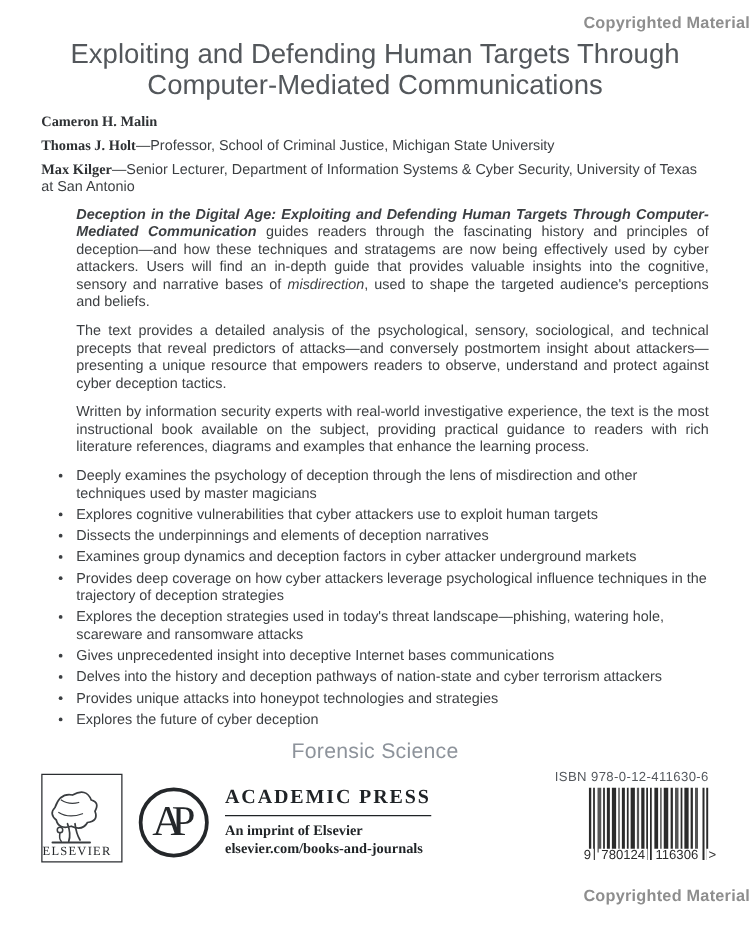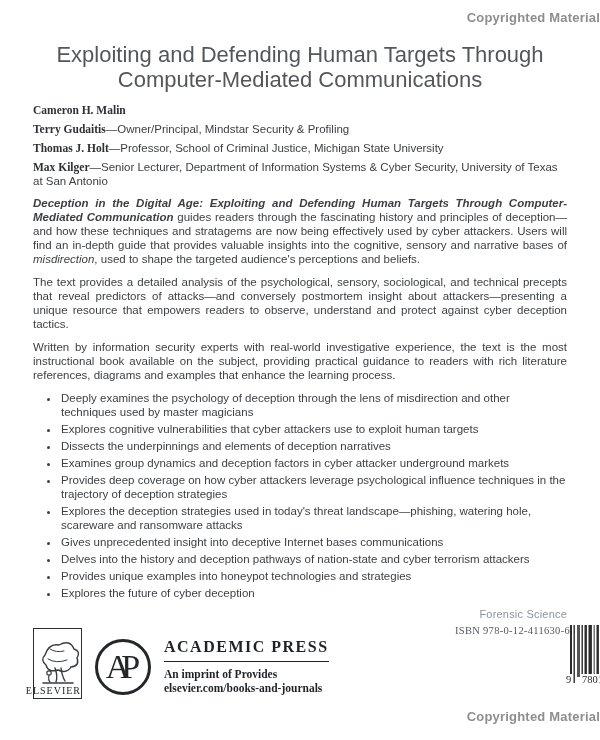--- a/index.html
+++ b/index.html
@@ -16,52 +16,52 @@
   .cover{position:relative;z-index:2;padding:26px 33px 0;}
 
   
   h1.title{
     margin:0;text-align:center;white-space:nowrap;color:#415e6d;
     font-size:39px;line-height:40px;font-weight:normal;
   }
   h1.title .tscale{display:inline-block;transform:scaleX(.82);transform-origin:center;}
   h1.title .tbold{font-weight:bold;}
   .subtitle{
-    text-align:center;color:#53575b;font-size:22px;line-height:25px;margin-top:16px;
+    text-align:center;color:#53575b;font-size:22px;line-height:25px;margin-top:4px;
   }
 
   
   .authors{margin-top:11px;}
   .author-line{font-size:11.5px;line-height:14px;margin-bottom:5px;color:#3c3f42;}
   .author-line b{color:#2e3134;font-family:Liberation Serif, serif;}
 
   
-  .paras{margin-top:8px;}
+  .paras{margin-top:8px;margin-left:28px;}
   .paras p{
     margin:0 0 9px;font-size:11.5px;line-height:14px;text-align:justify;color:#3c3f42;
   }
   .lead-bi{font-weight:bold;font-style:italic;}
   .it{font-style:italic;}
 
   
   ul.points{margin:2px 0 0;padding-left:27px;list-style:disc;}
   ul.points li{
     font-size:11.5px;line-height:14px;margin-bottom:3px;color:#3c3f42;
     padding-left:1px;text-align:left;
   }
 
   
   .category{
-    text-align:right;color:#8d939b;font-size:11px;margin-top:8px;letter-spacing:.2px;
+    text-align:center;color:#8d939b;font-size:17px;margin-top:8px;letter-spacing:.2px;
   }
   .band{display:flex;justify-content:space-between;align-items:flex-start;margin-top:5px;}
   .logos{display:flex;align-items:center;gap:13px;padding-top:3px;}
   .els-box{
-    width:49px;height:71px;border:1.5px solid #2a2d30;box-sizing:border-box;
-    display:flex;flex-direction:column;align-items:flex-end;justify-content:flex-end;
+    width:65px;height:71px;border:1.5px solid #2a2d30;box-sizing:border-box;
+    display:flex;flex-direction:column;align-items:flex-start;justify-content:flex-end;
     padding-bottom:2px;
   }
   .els-label{
     font-family:"Liberation Serif", serif;font-size:10px;letter-spacing:1px;color:#24272a;
   }
   .ap-circle{
     width:56px;height:56px;border:3px solid #24272a;border-radius:50%;box-sizing:border-box;
     display:flex;align-items:center;justify-content:center;
     font-family:"Liberation Serif", serif;color:#24272a;margin-top:6px;
   }
@@ -69,21 +69,21 @@
   .ap-circle .p{font-size:34px;line-height:1;margin-left:-9px;}
   .ap-text{font-family:"Liberation Serif", serif;color:#1f2326;padding-top:4px;}
   .ap-name{
     display:inline-block;font-weight:bold;font-size:16px;letter-spacing:1.5px;
     border-bottom:1.5px solid #1f2326;padding-bottom:5px;margin-bottom:5px;
   }
   .ap-imprint{font-weight:bold;font-size:11.5px;margin:1px 0 2px;}
   .ap-url{font-weight:bold;font-size:11.5px;}
 
   
-  .isbn-col{width:112px;display:flex;flex-direction:row;align-items:flex-start;font-family:Liberation Serif, serif;}
+  .isbn-col{width:112px;display:flex;flex-direction:column;align-items:flex-end;}
   .isbn-label{font-size:10.5px;color:#54585d;letter-spacing:.3px;white-space:nowrap;margin-bottom:2px;}
   .barcode-wrap{position:relative;width:96px;}
   .barcode-wrap svg{display:block;}
   .bc-digits{
     position:absolute;left:-6px;right:-8px;bottom:-2px;display:flex;
     justify-content:space-between;align-items:flex-end;
     font-size:10.5px;color:#2b2b2b;line-height:11px;
   }
   .bc-digits span{background:#fff;padding:0 2px;}
 </style>
@@ -95,41 +95,40 @@
 <div class="cover">
 
 
   <div class="subtitle">
     <div>Exploiting and Defending Human Targets Through</div>
     <div>Computer-Mediated Communications</div>
   </div>
 
   <div class="authors">
     <div class="author-line"><b>Cameron H. Malin</b><span></span></div>
-    <div class="author-line"><b>Terry Gudaitis</b><span>—Owner/Principal, Mindstar Security &amp; Profiling</span></div>
     <div class="author-line"><b>Thomas J. Holt</b><span>—Professor, School of Criminal Justice, Michigan State University</span></div>
     <div class="author-line"><b>Max Kilger</b><span>—Senior Lecturer, Department of Information Systems &amp; Cyber Security, University of Texas at San Antonio</span></div>
   </div>
 
   <div class="paras">
     <p><span class="lead-bi">Deception in the Digital Age: Exploiting and Defending Human Targets Through Computer-Mediated Communication</span><span> guides readers through the fascinating history and principles of deception—and how these techniques and stratagems are now being effectively used by cyber attackers.  Users will find an in-depth guide that provides valuable insights into the cognitive, sensory and narrative bases of </span><span class="it">misdirection</span><span>, used to shape the targeted audience's perceptions and beliefs.</span></p>
     <p>The text provides a detailed analysis of the psychological, sensory, sociological, and technical precepts that reveal predictors of attacks—and conversely postmortem insight about attackers—presenting a unique resource that empowers readers to observe, understand and protect against cyber deception tactics.</p>
     <p>Written by information security experts with real-world investigative experience, the text is the most instructional book available on the subject, providing practical guidance to readers with rich literature references, diagrams and examples that enhance the learning process.</p>
   </div>
 
   <ul class="points">
     <li>Deeply examines the psychology of deception through the lens of misdirection and other techniques used by master magicians</li>
     <li>Explores cognitive vulnerabilities that cyber attackers use to exploit human targets</li>
     <li>Dissects the underpinnings and elements of deception narratives</li>
     <li>Examines group dynamics and deception factors in cyber attacker underground markets</li>
     <li>Provides deep coverage on how cyber attackers leverage psychological influence techniques in the trajectory of deception strategies</li>
     <li>Explores the deception strategies used in today's threat landscape—phishing, watering hole, scareware and ransomware attacks</li>
     <li>Gives unprecedented insight into deceptive Internet bases communications</li>
     <li>Delves into the history and deception pathways of nation-state and cyber terrorism attackers</li>
-    <li>Provides unique examples into honeypot technologies and strategies</li>
+    <li>Provides unique attacks into honeypot technologies and strategies</li>
     <li>Explores the future of cyber deception</li>
   </ul>
 
   <div class="category">Forensic Science</div>
 
   <div class="band">
 
     <div class="logos">
       <div class="els-box">
         <svg width="46" height="50" viewBox="0 0 46 50" fill="none" stroke="#3a3d40" stroke-width="1.4" stroke-linecap="round">
@@ -144,21 +143,21 @@
         <div class="els-label">ELSEVIER</div>
       </div>
 
       <div class="ap-circle">
         <span class="a">A</span>
         <span class="p">P</span>
       </div>
 
       <div class="ap-text">
         <span class="ap-name">ACADEMIC PRESS</span>
-        <div class="ap-imprint">An imprint of Provides</div>
+        <div class="ap-imprint">An imprint of Elsevier</div>
         <div class="ap-url">elsevier.com/books-and-journals</div>
       </div>
     </div>
 
     <div class="isbn-col">
       <div class="isbn-label">ISBN 978-0-12-411630-6</div>
       <div class="barcode-wrap">
         <svg width="96" height="58" viewBox="0 0 96 58">
           <g fill="#2b2b2b">
             <rect x="0" y="0" width="2" height="58"></rect>

